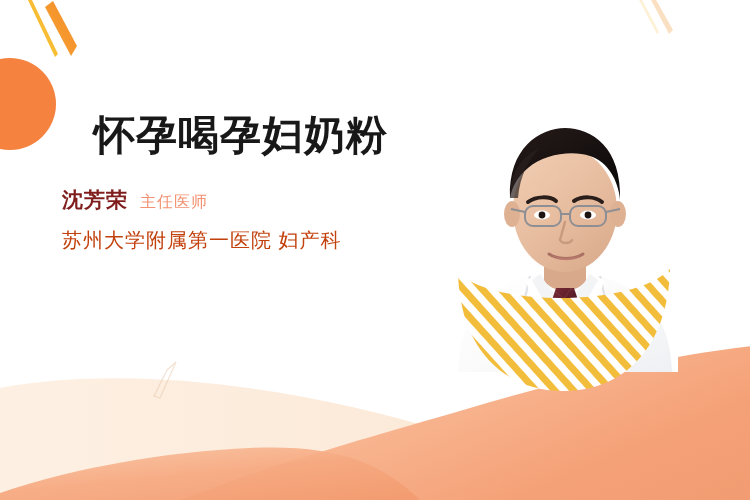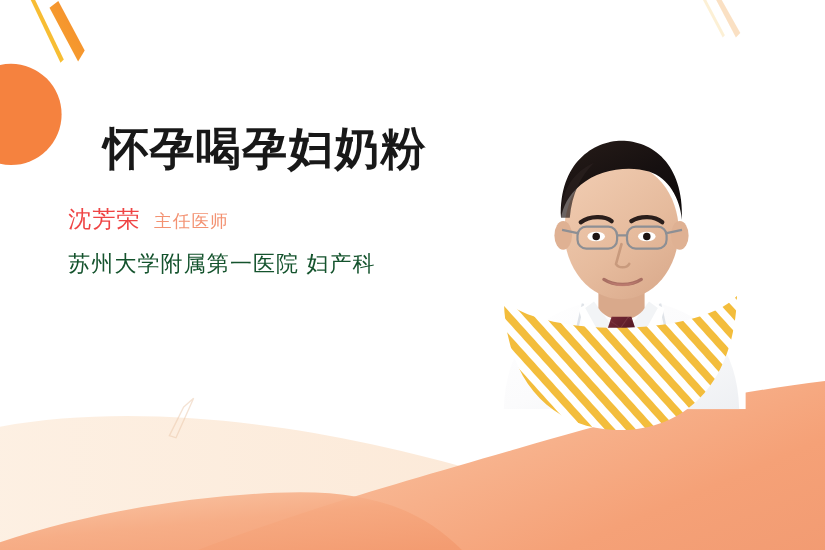--- a/index.html
+++ b/index.html
@@ -21,24 +21,24 @@
   }
 
   
   .text-block{position:absolute;left:62px;top:108px;width:360px;}
   .title-line{
     font-size:41px;line-height:55px;font-weight:bold;color:#181818;
     letter-spacing:1px;white-space:nowrap;margin-left:32px;
   }
   .meta{margin-top:24px;}
   .meta-row1{white-space:nowrap;line-height:26px;}
-  .doc-name{font-size:21px;font-weight:normal;color:#ef4444;letter-spacing:1px;}
+  .doc-name{font-size:21px;font-weight:bold;color:#7f1d1d;letter-spacing:1px;}
   .doc-title{font-size:16px;font-weight:normal;color:#f39272;letter-spacing:1px;margin-left:12px;}
   .meta-row2{
-    margin-top:12px;font-size:20px;line-height:26px;color:#14532d;
+    margin-top:12px;font-size:20px;line-height:26px;color:#c2410c;
     letter-spacing:1px;white-space:nowrap;
   }
 
   
   .portrait-zone{position:absolute;left:432px;top:88px;width:300px;height:300px;}
   .ring-svg{position:absolute;left:0;top:0;width:300px;height:300px;}
   .photo{position:absolute;left:20px;top:14px;width:226px;height:270px;}
   .stripe-svg{position:absolute;left:22px;top:175px;width:220px;height:130px;}
 </style>
 </head>

